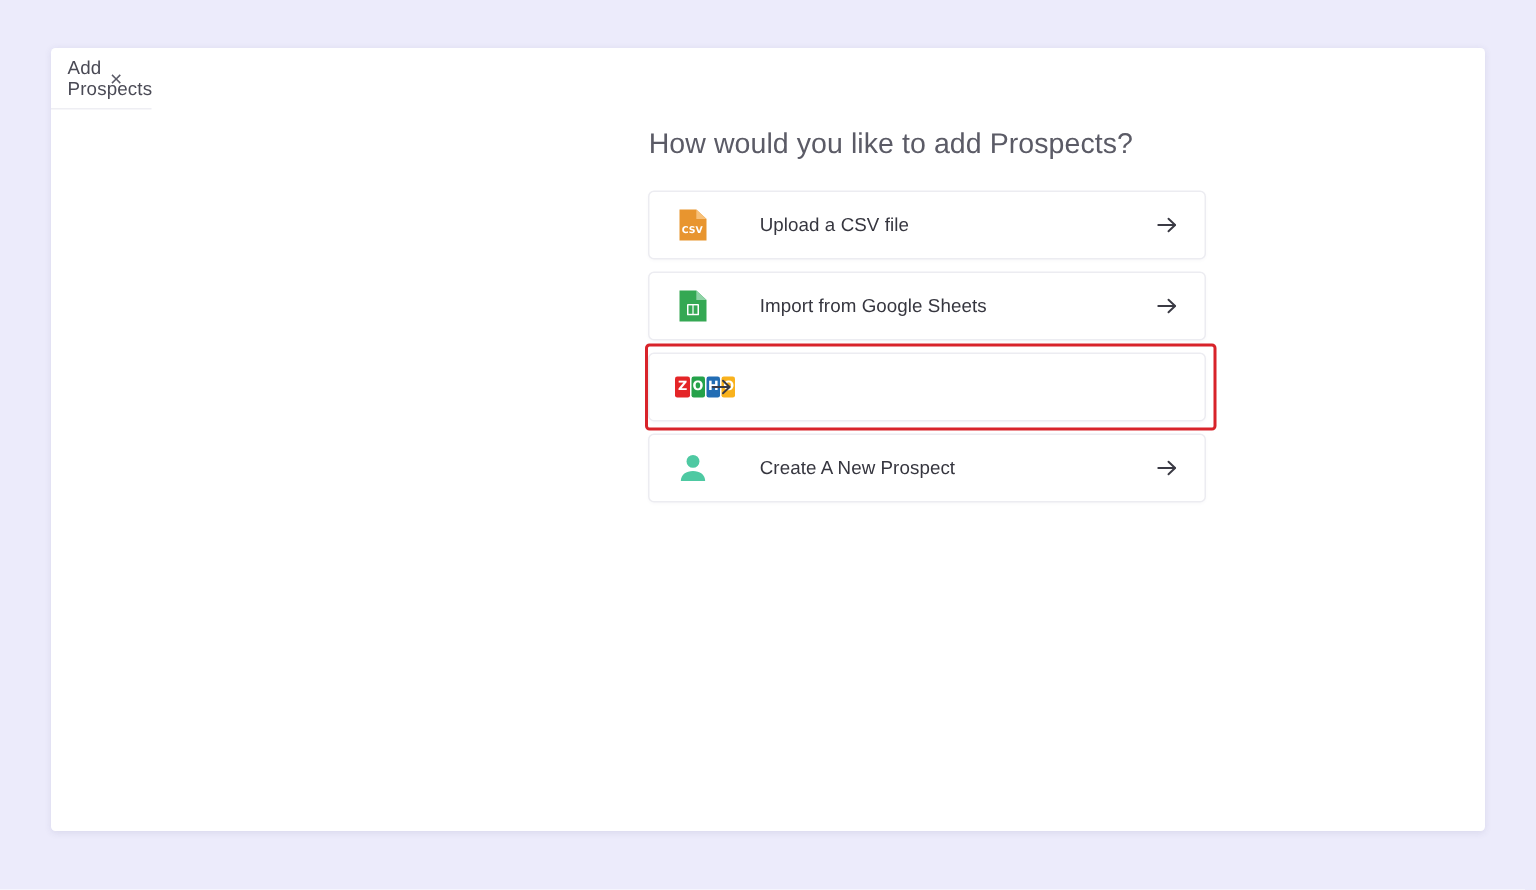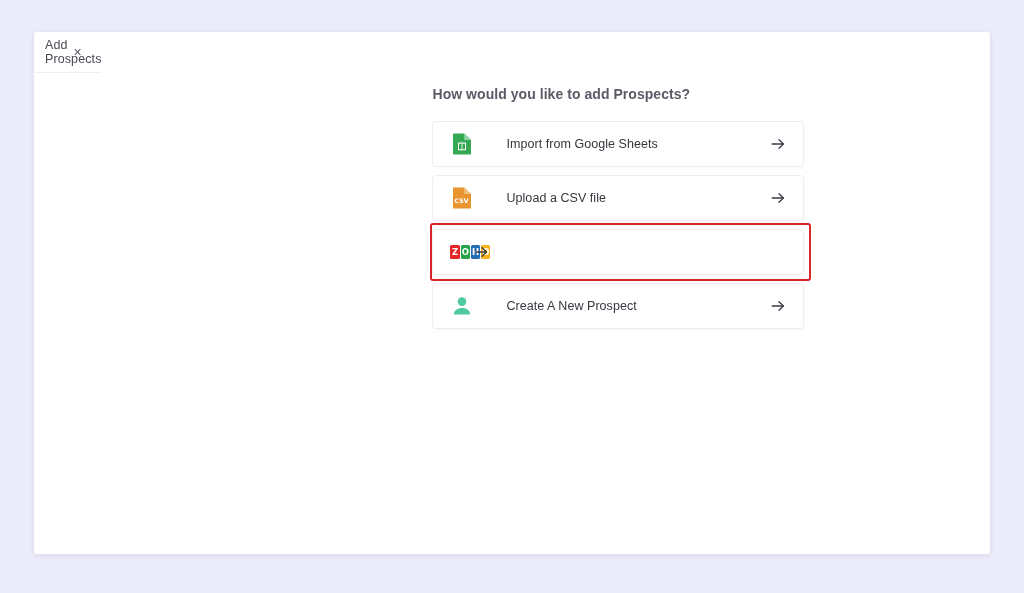--- a/index.html
+++ b/index.html
@@ -80,22 +80,22 @@
   }
 
   .chooser {
     position: absolute;
     left: 294px;
     top: 54px;
     width: 372px;
   }
 
   .chooser-heading {
-    font-size: 14px;
-    font-weight: bold;
+    font-size: 19px;
+    font-weight: normal;
     color: #5b5b66;
     letter-spacing: 0.05px;
     margin-bottom: 19px;
   }
 
   .option-list {
     display: flex;
     flex-direction: column;
     gap: 8px;
   }
@@ -192,45 +192,45 @@
 
       <div class="chooser">
 
         <div class="chooser-heading">How would you like to add Prospects?</div>
 
         <div class="option-list">
 
           <div class="option-card">
             <span class="option-icon">
               <svg width="20" height="24" viewBox="0 0 20 24">
+                <path d="M1 1.6h11.2L19 8v14.4H1z" fill="#e8952f"></path>
+                <path d="M12.2 1.6L19 8h-6.8z" fill="#f7c079"></path>
+                <text x="9.5" y="17.4" font-family="DejaVu Sans, sans-serif" font-size="6.2" font-weight="bold" fill="#ffffff" text-anchor="middle">CSV</text>
+              </svg>
+            </span>
+            <span class="option-label">Upload a CSV file</span>
+            <span class="option-arrow">
+              <svg width="16" height="16" viewBox="0 0 16 16" fill="none" stroke="currentColor" stroke-width="1.3" stroke-linecap="round" stroke-linejoin="round">
+                <path d="M2.2 8h11"></path>
+                  <path d="M9 3.8L13.4 8 9 12.2"></path>
+              </svg>
+            </span>
+          </div>
+
+          <div class="option-card">
+            <span class="option-icon">
+              <svg width="20" height="24" viewBox="0 0 20 24">
                 <path d="M1 1.6h11.2L19 8v14.4H1z" fill="#34a853"></path>
                 <path d="M12.2 1.6L19 8h-6.8z" fill="#8fd3a6"></path>
                 <rect x="6" y="10.6" width="8" height="7.6" rx="0.6" fill="#ffffff"></rect>
                 <rect x="7" y="11.6" width="2.6" height="5.6" fill="#34a853"></rect>
                 <rect x="10.4" y="11.6" width="2.6" height="5.6" fill="#34a853"></rect>
               </svg>
             </span>
             <span class="option-label">Import from Google Sheets</span>
-            <span class="option-arrow">
-              <svg width="16" height="16" viewBox="0 0 16 16" fill="none" stroke="currentColor" stroke-width="1.3" stroke-linecap="round" stroke-linejoin="round">
-                <path d="M2.2 8h11"></path>
-                  <path d="M9 3.8L13.4 8 9 12.2"></path>
-              </svg>
-            </span>
-          </div>
-
-          <div class="option-card">
-            <span class="option-icon">
-              <svg width="20" height="24" viewBox="0 0 20 24">
-                <path d="M1 1.6h11.2L19 8v14.4H1z" fill="#e8952f"></path>
-                <path d="M12.2 1.6L19 8h-6.8z" fill="#f7c079"></path>
-                <text x="9.5" y="17.4" font-family="DejaVu Sans, sans-serif" font-size="6.2" font-weight="bold" fill="#ffffff" text-anchor="middle">CSV</text>
-              </svg>
-            </span>
-            <span class="option-label">Upload a CSV file</span>
             <span class="option-arrow">
               <svg width="16" height="16" viewBox="0 0 16 16" fill="none" stroke="currentColor" stroke-width="1.3" stroke-linecap="round" stroke-linejoin="round">
                 <path d="M2.2 8h11"></path>
                   <path d="M9 3.8L13.4 8 9 12.2"></path>
               </svg>
             </span>
           </div>
 
           <div class="option-card">
             <span class="option-icon" style="width:40px;flex:0 0 40px;margin-right:-18px;">

